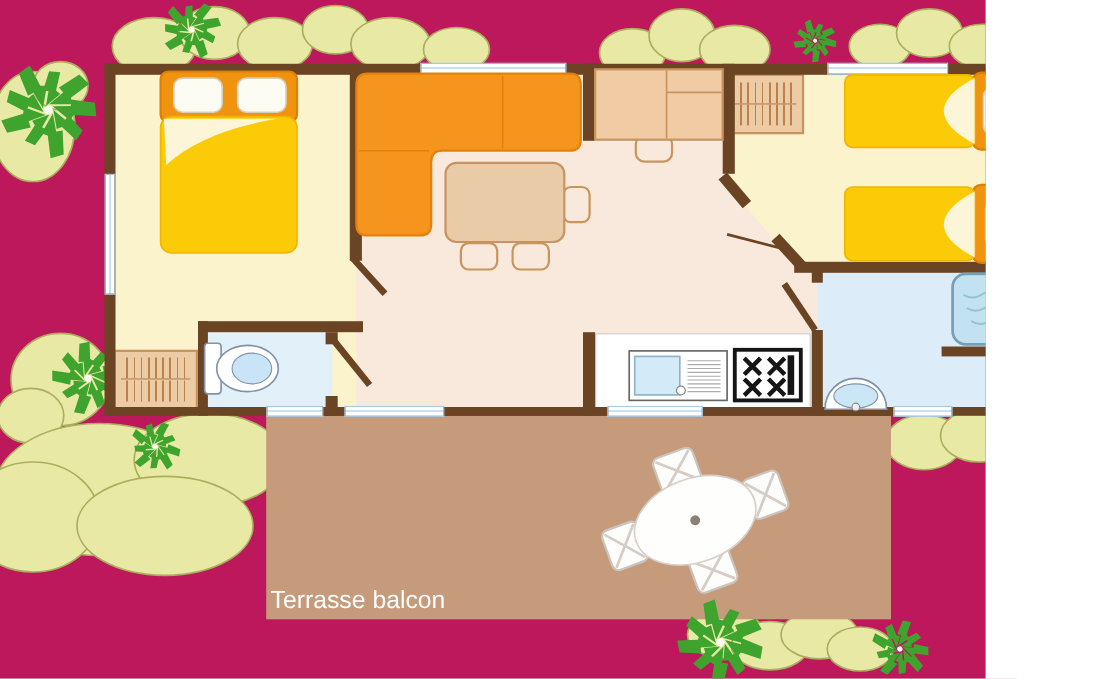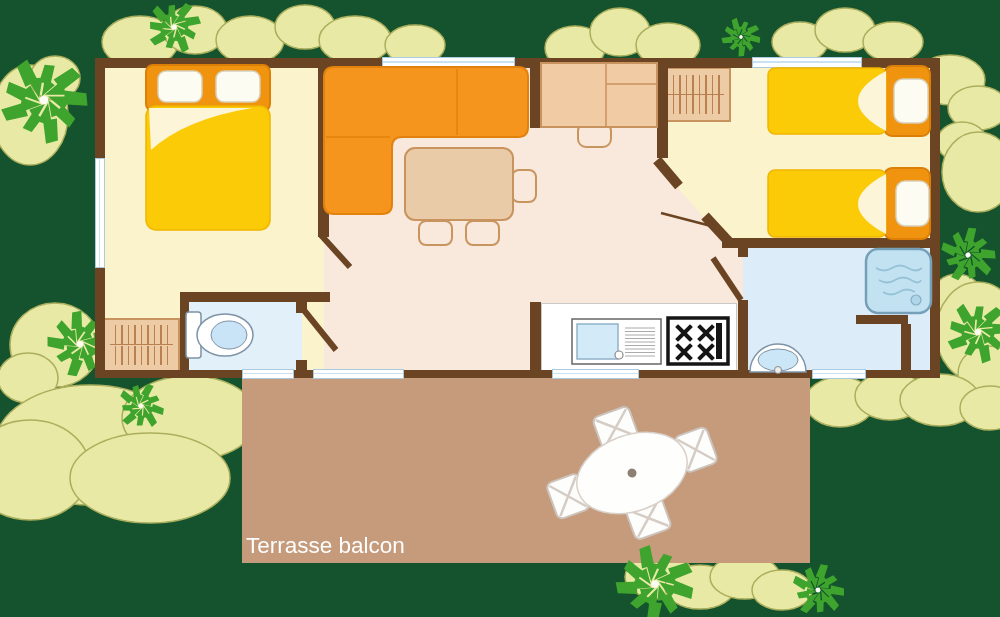--- a/index.html
+++ b/index.html
@@ -1,16 +1,16 @@
 <!DOCTYPE html>
 <html><head>
 <meta charset="utf-8">
 <style>
   html,body{margin:0;padding:0;background:#ffffff;}
-  #stage{position:relative;width:1000px;height:617px;overflow:hidden;background:#14532d;
+  #stage{position:relative;width:896px;height:617px;overflow:hidden;background:#be185d;
          font-family:"Liberation Sans",sans-serif;}
   #stage svg{position:absolute;left:0;top:0;width:1000px;height:617px;}
   .wall{position:absolute;background:#6B4423;}
   .floor{position:absolute;}
   .win-h{position:absolute;border:1px solid #A9CADF;
          background:linear-gradient(to bottom,#ffffff 0 3px,#C9E2F2 3px 4.5px,#ffffff 4.5px 100%);}
   .win-v{position:absolute;border:1px solid #A9CADF;
          background:linear-gradient(to right,#ffffff 0 3px,#C9E2F2 3px 4.5px,#ffffff 4.5px 100%);}
   .wardrobe{position:absolute;background:#EDCBA4;border:2px solid #C8935F;box-sizing:border-box;}
   .slats{position:absolute;left:5px;right:5px;

